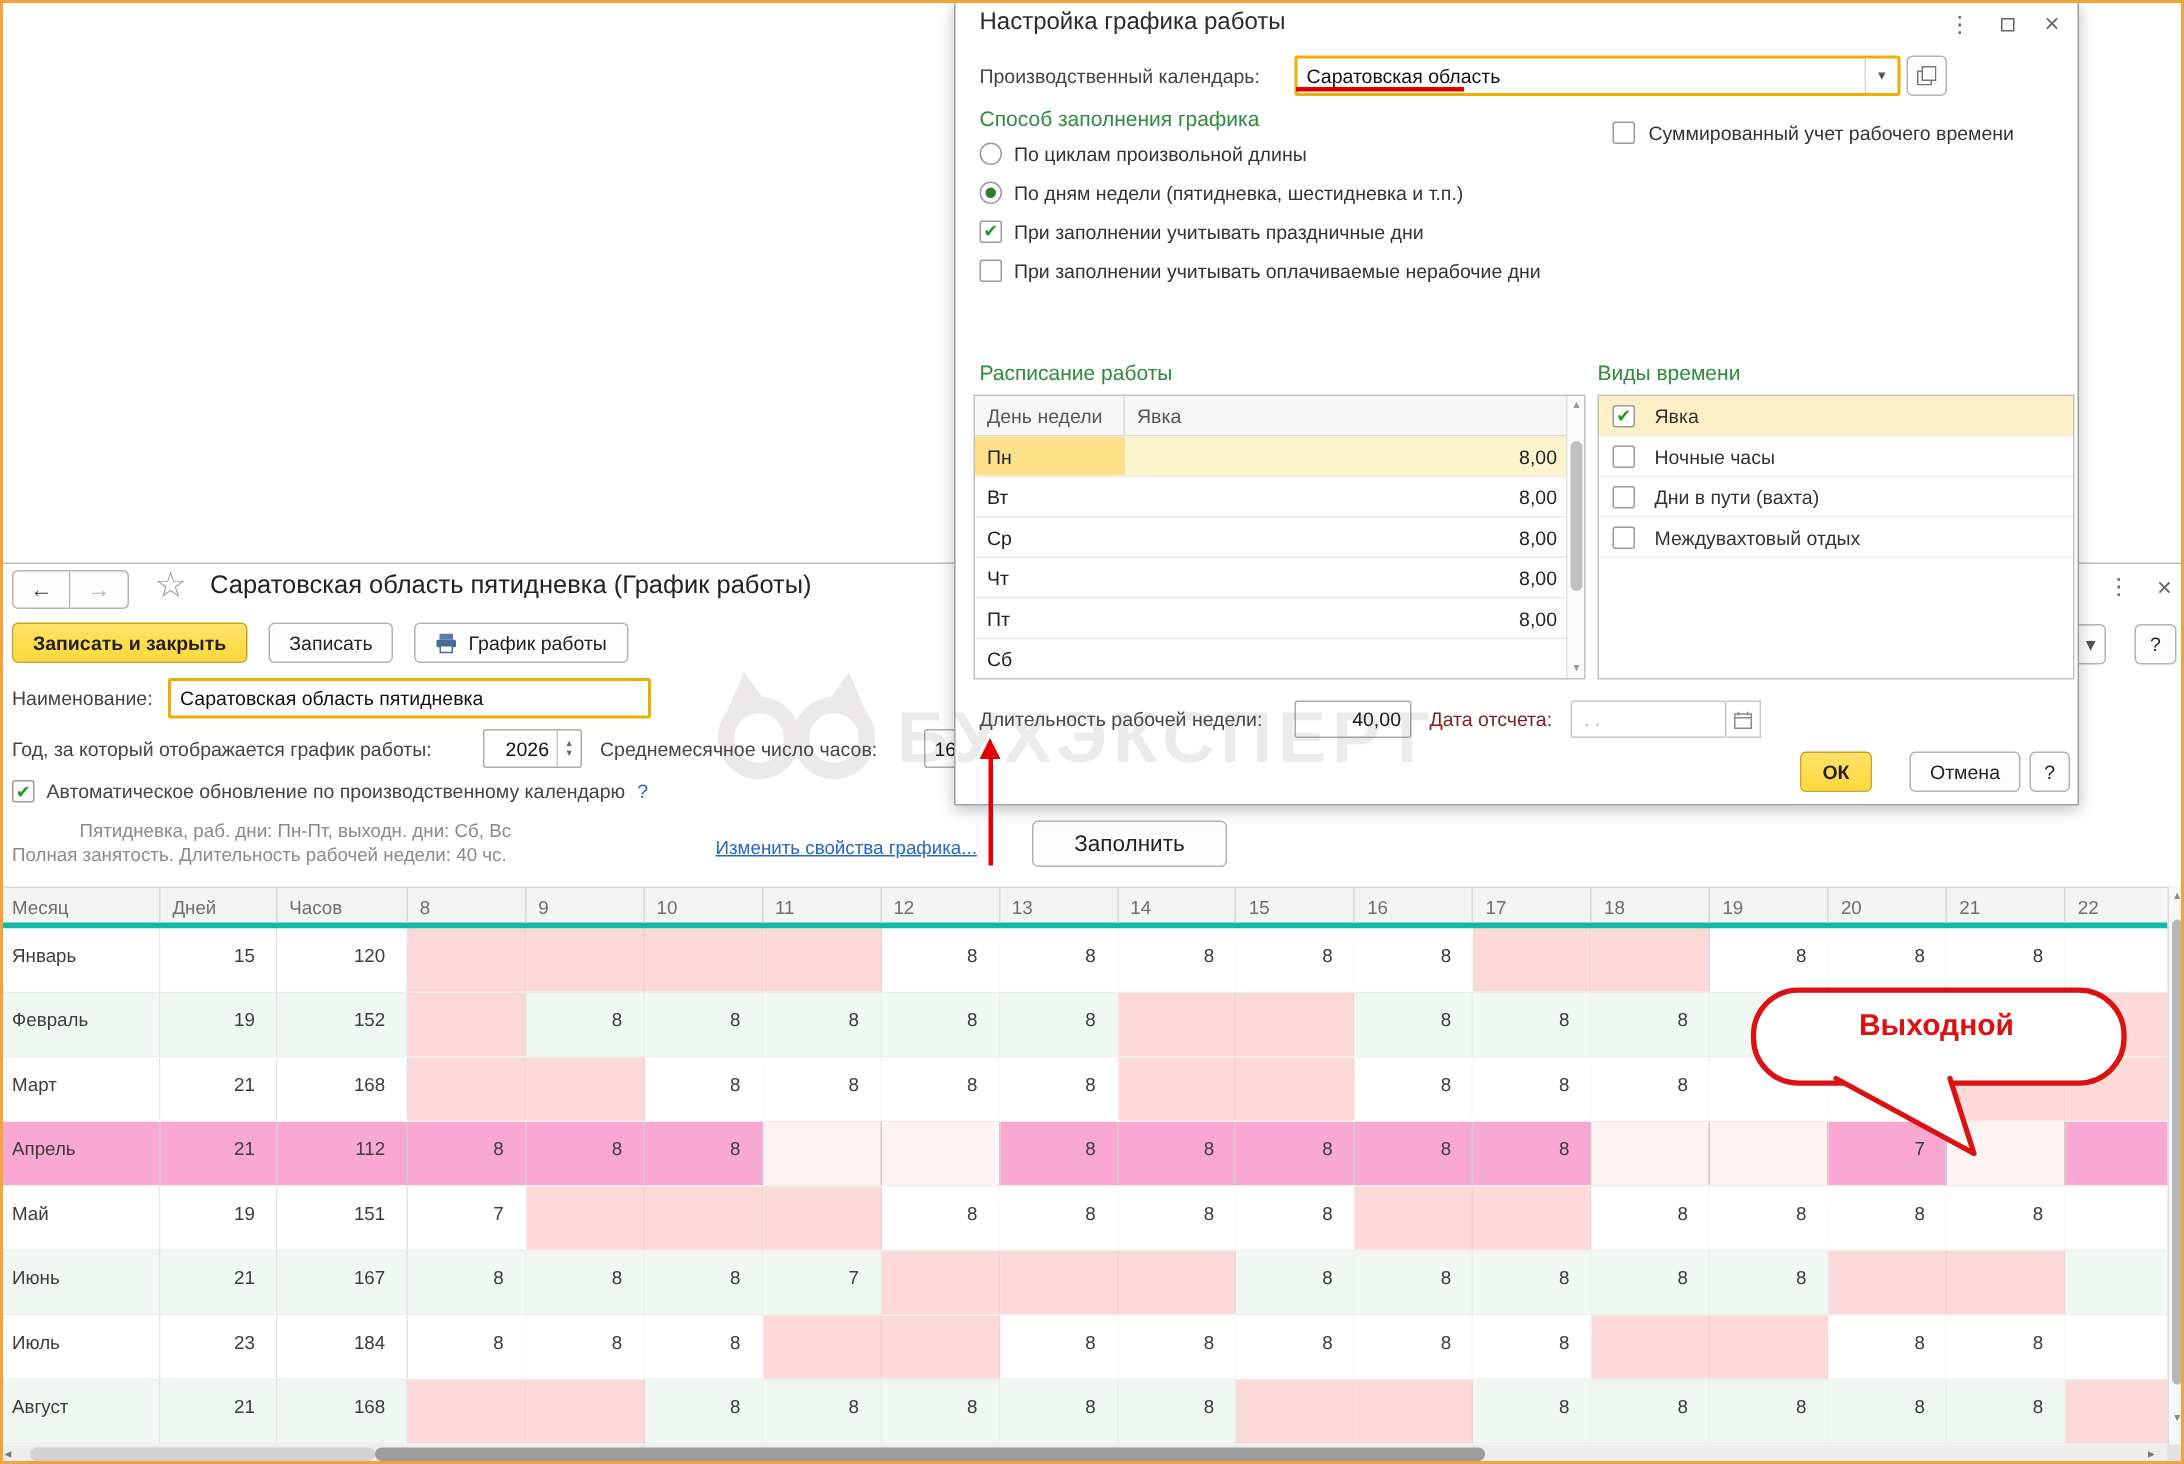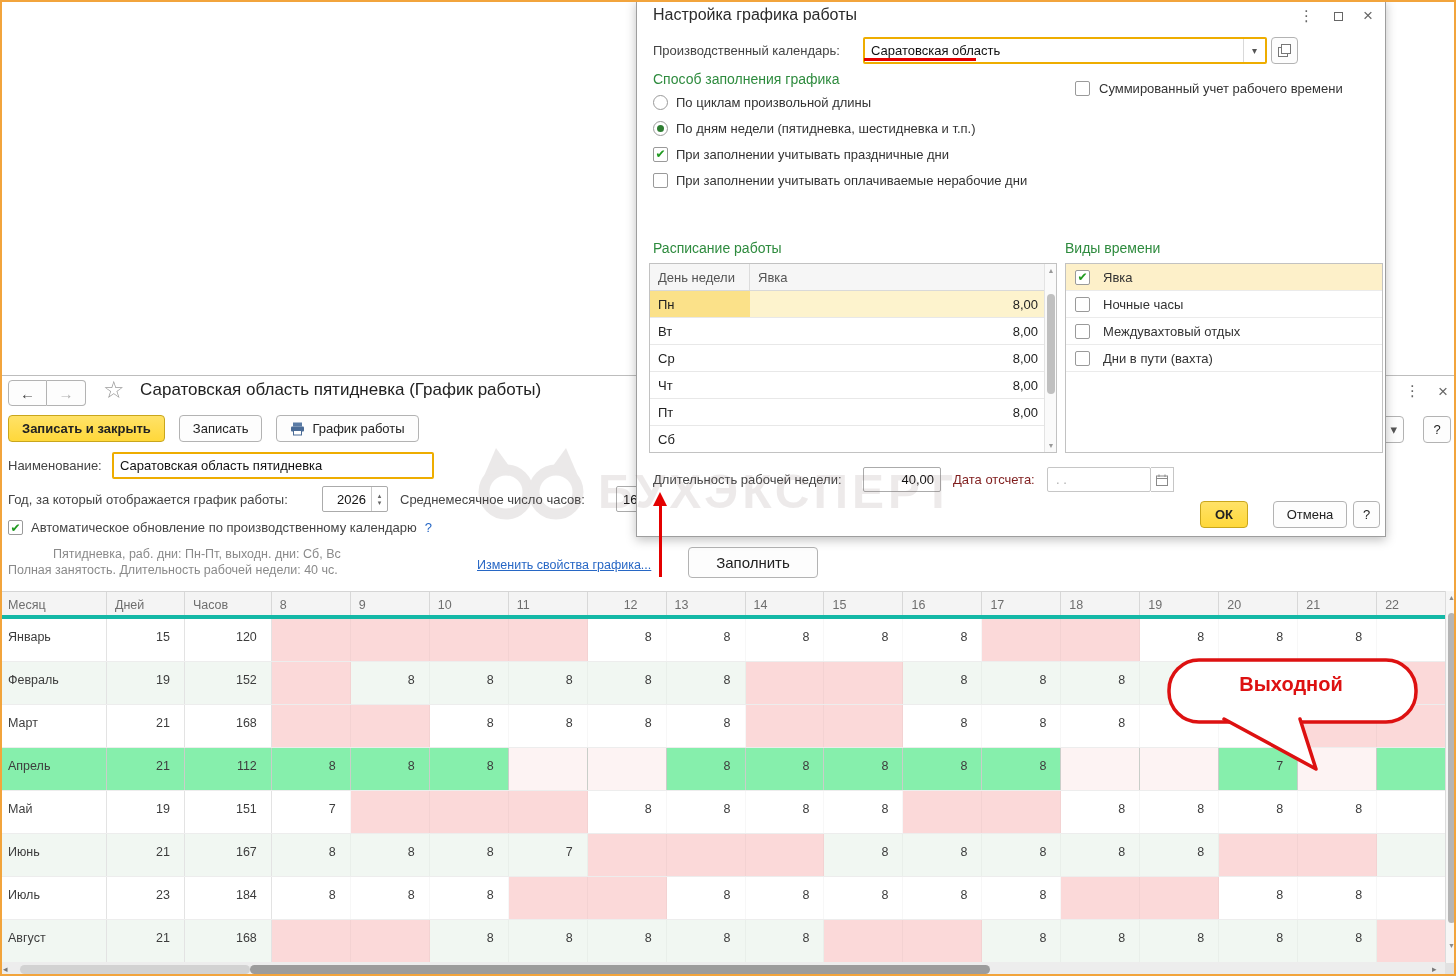--- a/index.html
+++ b/index.html
@@ -33,21 +33,21 @@
 
   
   #caltable{position:absolute;left:0;top:215px;width:1456px;height:372px;overflow:hidden;font-size:12.5px;color:#3d3d3d;}
   .chead{display:flex;height:28px;background:#f4f4f4;border-bottom:4px solid #14b8a6;border-top:1px solid #d5d5d5;}
   .chead .hc{border-right:1px solid #d8d8d8;padding:6px 0 0 8px;color:#6e6e6e;}
   .crow{display:flex;height:43px;border-bottom:1px solid #ededed;}
   .mcell{padding:11px 0 0 8px;border-right:1px solid #e3e3e3;background:#fff;}
   .ncell{padding:11px 14px 0 0;text-align:right;border-right:1px solid #e3e3e3;background:#fff;}
   .dcell{padding:11px 14px 0 0;text-align:right;border-right:1px solid rgba(0,0,0,0.03);background:#fff;}
   .crow.tint .mcell,.crow.tint .ncell,.crow.tint .dcell{background:#f1f7f2;}
-  .crow.sel .mcell,.crow.sel .ncell,.crow.sel .dcell{background:#86efac;border-right-color:#c9cec9;}
+  .crow.sel .mcell,.crow.sel .ncell,.crow.sel .dcell{background:#f9a8d4;border-right-color:#c9cec9;}
   .crow .dcell.off{background:#fbd9d9;}
   .crow.tint .dcell.off{background:#fbd9d9;}
   .crow.sel .dcell.off{background:#fdf3f3;}
   #vscroll{position:absolute;left:1445px;top:591px;width:11px;height:372px;background:#f6f6f6;border-left:1px solid #dcdcdc;z-index:12;}
   #vscroll .thumb{position:absolute;left:2px;top:22px;width:7px;height:310px;background:#b5b5b5;border-radius:4px;}
   #vscroll .sarr{position:absolute;left:0;width:11px;text-align:center;font-size:7px;color:#8a8a8a;}
   #hscroll{position:absolute;left:0;top:963px;width:1456px;height:13px;background:#ededed;z-index:12;}
   #hscroll .seg1{position:absolute;left:20px;top:2px;width:230px;height:9px;border-radius:5px;background:#d2d2d2;}
   #hscroll .thumb{position:absolute;left:250px;top:2px;width:740px;height:9px;border-radius:5px;background:#9c9c9c;}
   #hscroll .sarr{position:absolute;top:1px;font-size:9px;color:#777;}
@@ -149,21 +149,21 @@
 
     <div id="caltable">
       <div class="chead">
           <div class="hc" style="width: 107px;">Месяц</div>
           <div class="hc" style="width: 78px;">Дней</div>
           <div class="hc" style="width: 87px;">Часов</div>
           <div class="hc" style="width: 79px;">8</div>
           <div class="hc" style="width: 79px;">9</div>
           <div class="hc" style="width: 79px;">10</div>
           <div class="hc" style="width: 79px;">11</div>
-          <div class="hc" style="width: 79px; text-align: center;">12</div>
+          <div class="hc" style="width: 79px;">12</div>
           <div class="hc" style="width: 79px;">13</div>
           <div class="hc" style="width: 79px;">14</div>
           <div class="hc" style="width: 79px;">15</div>
           <div class="hc" style="width: 79px;">16</div>
           <div class="hc" style="width: 79px;">17</div>
           <div class="hc" style="width: 79px;">18</div>
           <div class="hc" style="width: 79px;">19</div>
           <div class="hc" style="width: 79px;">20</div>
           <div class="hc" style="width: 79px;">21</div>
           <div class="hc" style="width: 79px;">22</div>
@@ -437,25 +437,25 @@
         <div class="tt-row sel">
           <span class="cbx">✔</span>
           <span>Явка</span>
         </div>
         <div class="tt-row">
           <span class="cbx"></span>
           <span>Ночные часы</span>
         </div>
         <div class="tt-row">
           <span class="cbx"></span>
-          <span>Междувахтовый отдых</span>
+          <span>Дни в пути (вахта)</span>
         </div>
         <div class="tt-row">
           <span class="cbx"></span>
-          <span>Дни в пути (вахта)</span>
+          <span>Междувахтовый отдых</span>
         </div>
       </div>
 
     <div class="lbl abs" style="left:16px;top:471px;">Длительность рабочей недели:</div>
     <div class="input abs" style="left:226px;top:466px;width:78px;height:25px;justify-content:flex-end;padding-right:6px;">40,00</div>
     <div class="lbl abs" style="left:316px;top:471px;color:#7f1d1d;">Дата отсчета:</div>
     <div class="input abs" style="left:410px;top:466px;width:104px;height:25px;padding-left:8px;color:#b0b0b0;border-color:#c6c6c6;">. .</div>
     <div class="abs" style="left:514px;top:466px;width:23px;height:25px;border:1px solid #c6c6c6;border-left:none;display:flex;align-items:center;justify-content:center;">
       <svg width="12" height="12" viewBox="0 0 12 12">
           <rect x="0.5" y="2" width="11" height="9.5" fill="#fff" stroke="#8a8a8a"></rect>

